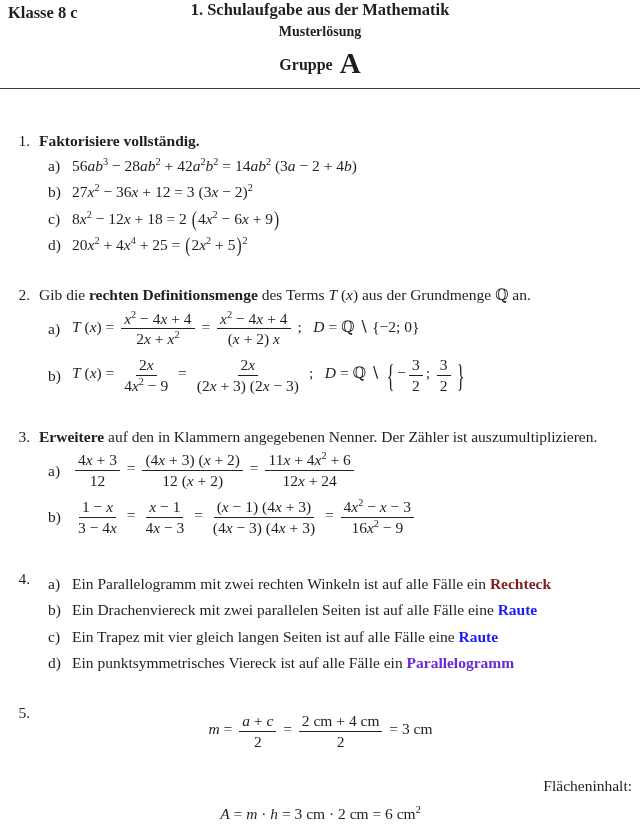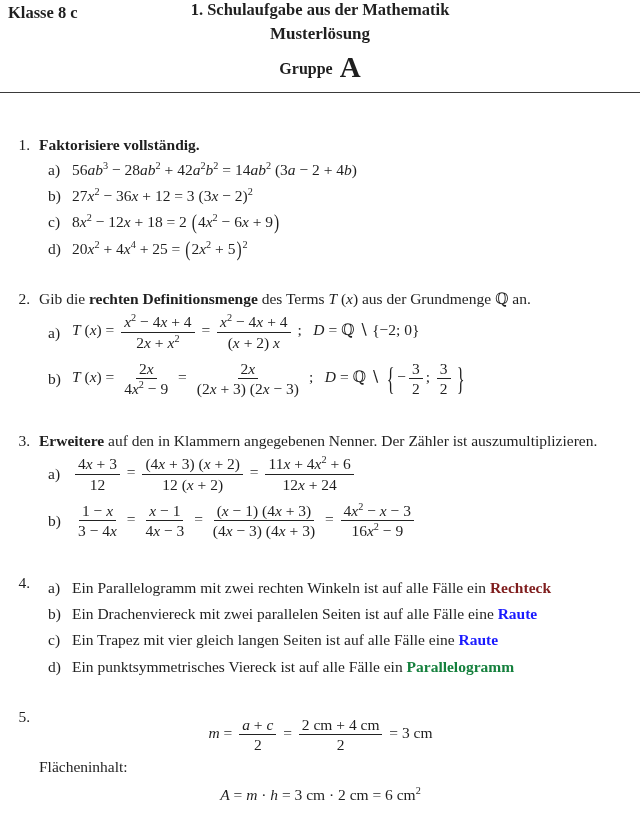--- a/index.html
+++ b/index.html
@@ -6,21 +6,21 @@
   body{
     width:640px;height:840px;overflow:hidden;
     font-family:"Liberation Serif","DejaVu Serif",serif;
     color:#1f1f1f;font-size:15.5px;line-height:1.25;
   }
   .page{width:640px;height:840px;overflow:hidden;position:relative;padding:0 8px;box-sizing:border-box;}
   
   header{position:relative;text-align:center;padding-top:0;}
   .klasse{position:absolute;left:0;top:3px;font-weight:bold;font-size:16.5px;}
   .title{font-weight:bold;font-size:16.5px;}
-  .subtitle{font-weight:bold;font-size:17px;margin-top:2px;}
+  .subtitle{font-weight:bold;font-size:14px;margin-top:2px;}
   .groupline{margin-top:5px;font-weight:bold;font-size:16px;}
   .group-letter{font-size:29px;font-weight:bold;margin-left:7px;vertical-align:-3px;}
   .divider{border:none;border-top:1.4px solid #3a3a3a;margin:7px -8px 0 -8px;}
   
   .section{display:flex;margin-top:24px;}
   .section.first{margin-top:42px;}
   .sec-num{flex:none;min-width:22px;text-align:right;margin-right:9px;}
   .sec-content{flex:1;min-width:0;}
   .sec-intro{hyphens:manual;}
   .items{margin-top:5px;}
@@ -33,21 +33,21 @@
   .mv{font-style:italic;font-family:inherit;}
   sup{font-size:66%;line-height:0;}
   .frac{display:inline-flex;flex-direction:column;align-items:center;vertical-align:middle;
         margin:0 3px;line-height:1.12;text-align:right;}
   .frac>.num{padding:0 3px 1px 3px;border-bottom:1px solid #222;}
   .frac>.den{padding:1px 3px 0 3px;}
   .bigparen{display:inline-block;transform:scaleY(1.35);margin:0 1px;}
   .bigbrace{display:inline-block;transform:scaleY(2.05) scaleX(1.05);margin:0 3px;vertical-align:middle;}
   .ans{font-weight:bold;}
   
-  .blk-label{margin-top:3px;}
+  .blk-label{margin-top:26px;text-align:right;}
   .blk-math{text-align:center;margin:9px 30px 2px 0;}
 </style>
 </head>
 <body>
 
 <div class="page">
   <header>
     <div class="klasse">Klasse 8 c</div>
     <div class="title">1. Schulaufgabe aus der Mathematik</div>
     <div class="subtitle">Musterlösung</div>
@@ -124,21 +124,21 @@
             <div class="item">
               <div class="item-label">b)</div>
               <div class="item-body">Ein Drachenviereck mit zwei parallelen Seiten ist auf alle Fälle eine <b class="ans" style="color: rgb(26, 26, 255);">Raute</b></div>
             </div>
             <div class="item">
               <div class="item-label">c)</div>
               <div class="item-body">Ein Trapez mit vier gleich langen Seiten ist auf alle Fälle eine <b class="ans" style="color: rgb(26, 26, 255);">Raute</b></div>
             </div>
             <div class="item">
               <div class="item-label">d)</div>
-              <div class="item-body">Ein punktsymmetrisches Viereck ist auf alle Fälle ein <b class="ans" style="color: #15803d;">Parallelogramm</b></div>
+              <div class="item-body">Ein punktsymmetrisches Viereck ist auf alle Fälle ein <b class="ans" style="color: #6d28d9;">Parallelogramm</b></div>
             </div>
           </div>
         </div>
       </div>
       <div class="section">
         <div class="sec-num">5.</div>
         <div class="sec-content">
           <div class="blk-math math"><i class="mv">m</i> = <span class="frac"><span class="num"><i class="mv">a</i> + <i class="mv">c</i></span><span class="den">2</span></span> = <span class="frac"><span class="num">2 cm + 4 cm</span><span class="den">2</span></span> = 3 cm</div>
           <div class="blk-label">Flächeninhalt:</div>
           <div class="blk-math math"><i class="mv">A</i> = <i class="mv">m</i> · <i class="mv">h</i> = 3 cm · 2 cm = 6 cm<sup>2</sup></div>

